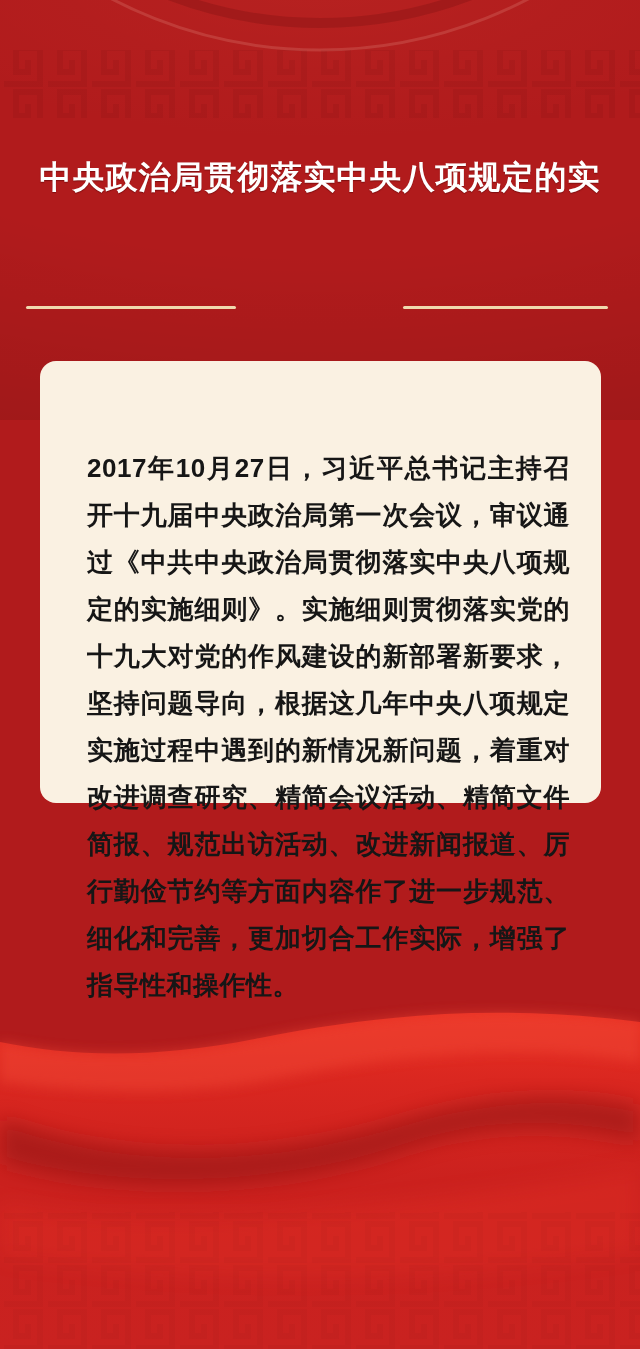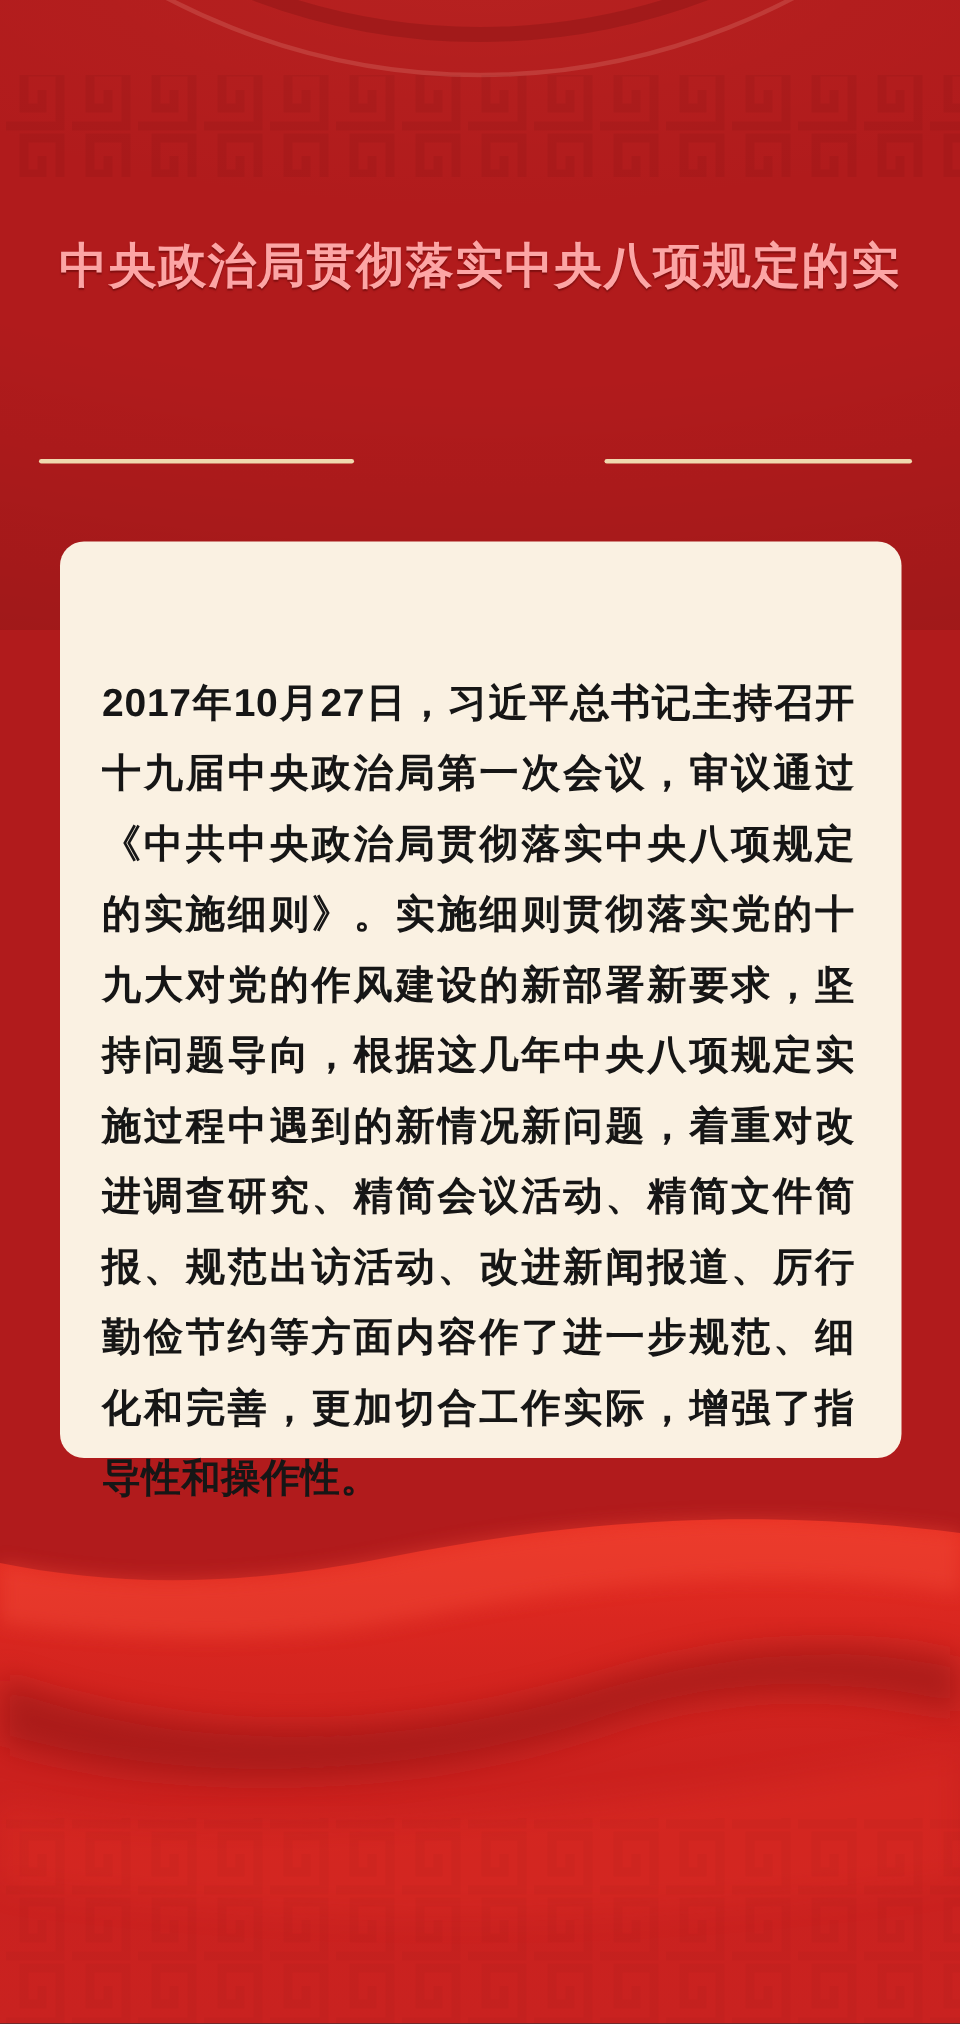--- a/index.html
+++ b/index.html
@@ -20,40 +20,40 @@
       radial-gradient(160% 110% at 50% 0%, rgba(0,0,0,0) 55%, rgba(0,0,0,0.10) 100%);
     pointer-events:none;
   }
   .top-decor{
     position:absolute;left:0;top:0;width:640px;height:190px;
     display:block;
   }
   .title{
     position:absolute;left:0;top:156px;width:640px;
     text-align:center;
-    color:#fca5a5;
+    color:#ffffff;
     font-size:32px;
     font-weight:700;
     line-height:43px;
     letter-spacing:1px;
     text-shadow:0 1px 1px rgba(90,5,5,0.55);
   }
   .divider{
     position:absolute;top:306px;height:3px;
     background:#F0D9AE;border-radius:2px;
   }
   .divider.left{left:26px;width:210px;}
   .divider.right{left:403px;width:205px;}
   .card{
     position:absolute;left:40px;top:361px;
-    width:561px;height:611px;
+    width:561px;height:442px;
     background:#FAF1E2;
     border-radius:16px;
     box-sizing:border-box;
-    padding:84px 31px 0 28px;
+    padding:84px 31px 0 47px;
   }
   .card p{
     margin:0;
     color:#161616;
     font-size:26px;
     font-weight:600;
     line-height:47px;
     text-align:justify;
     letter-spacing:0.5px;
   }

